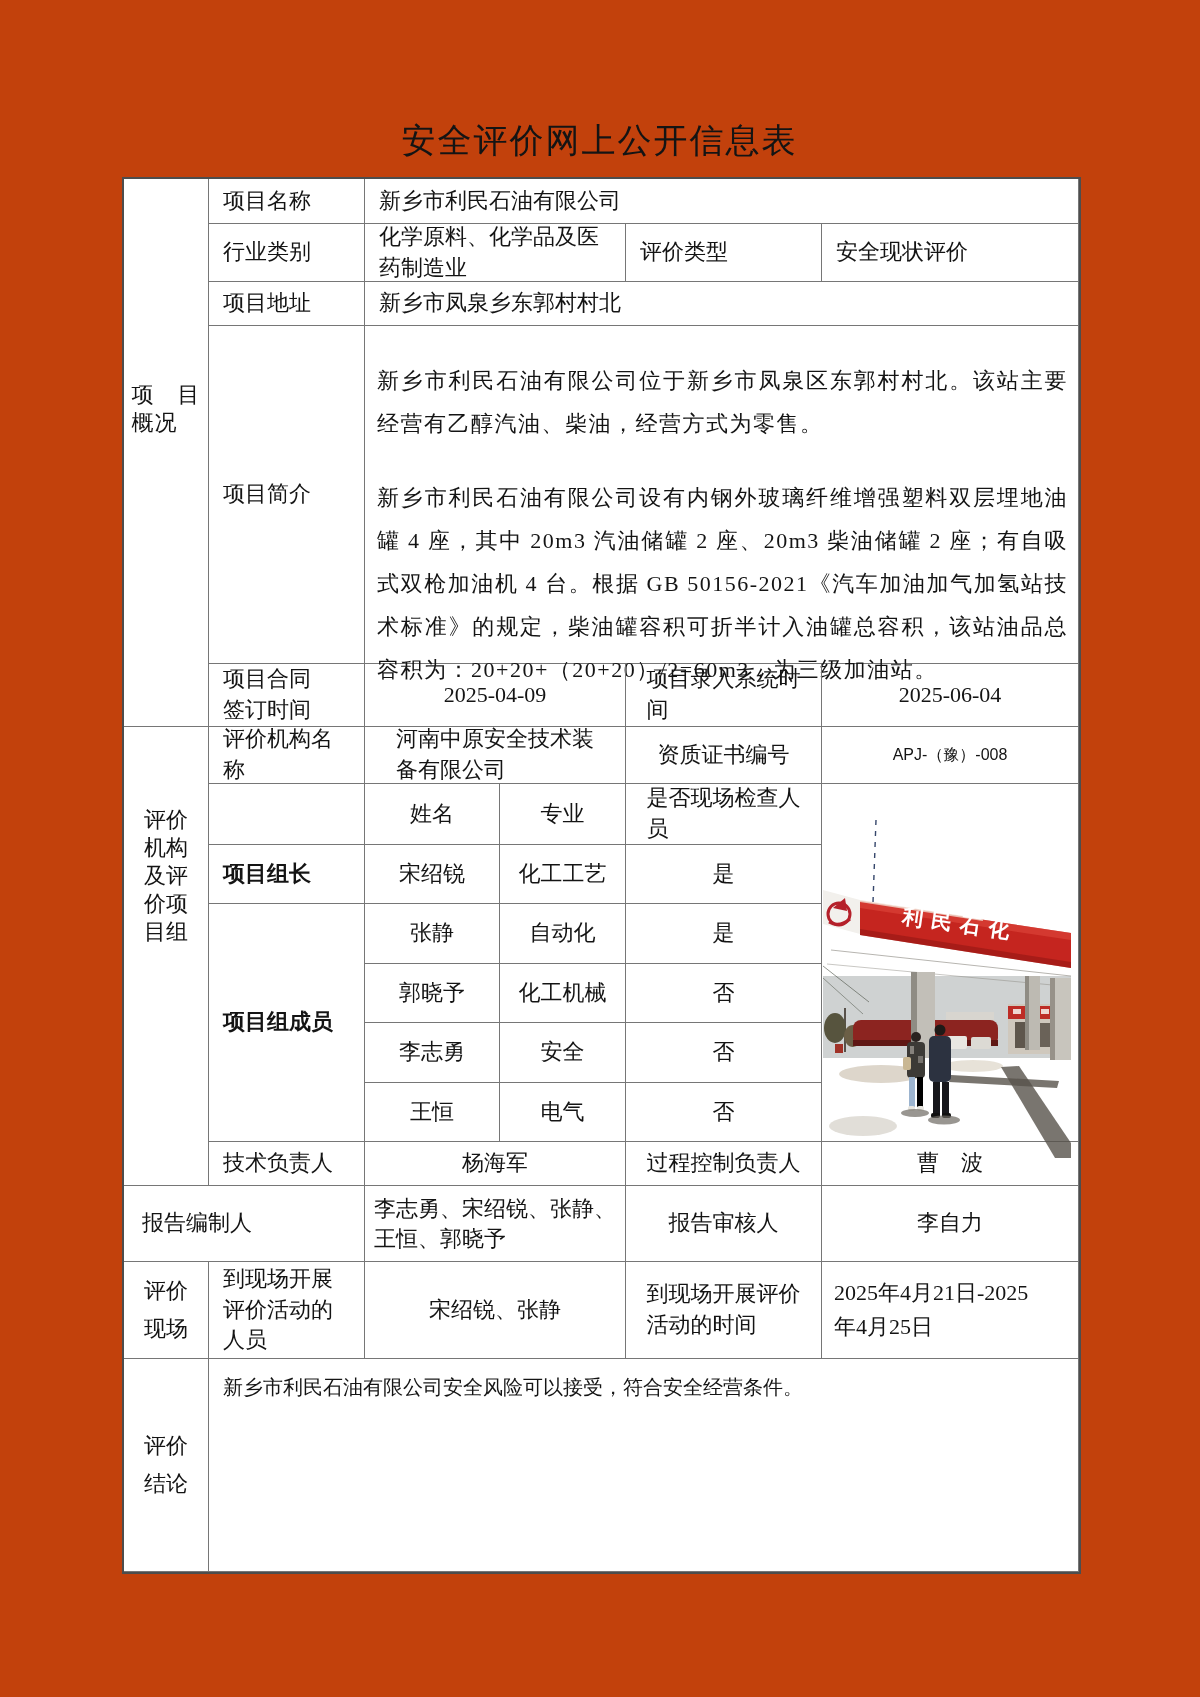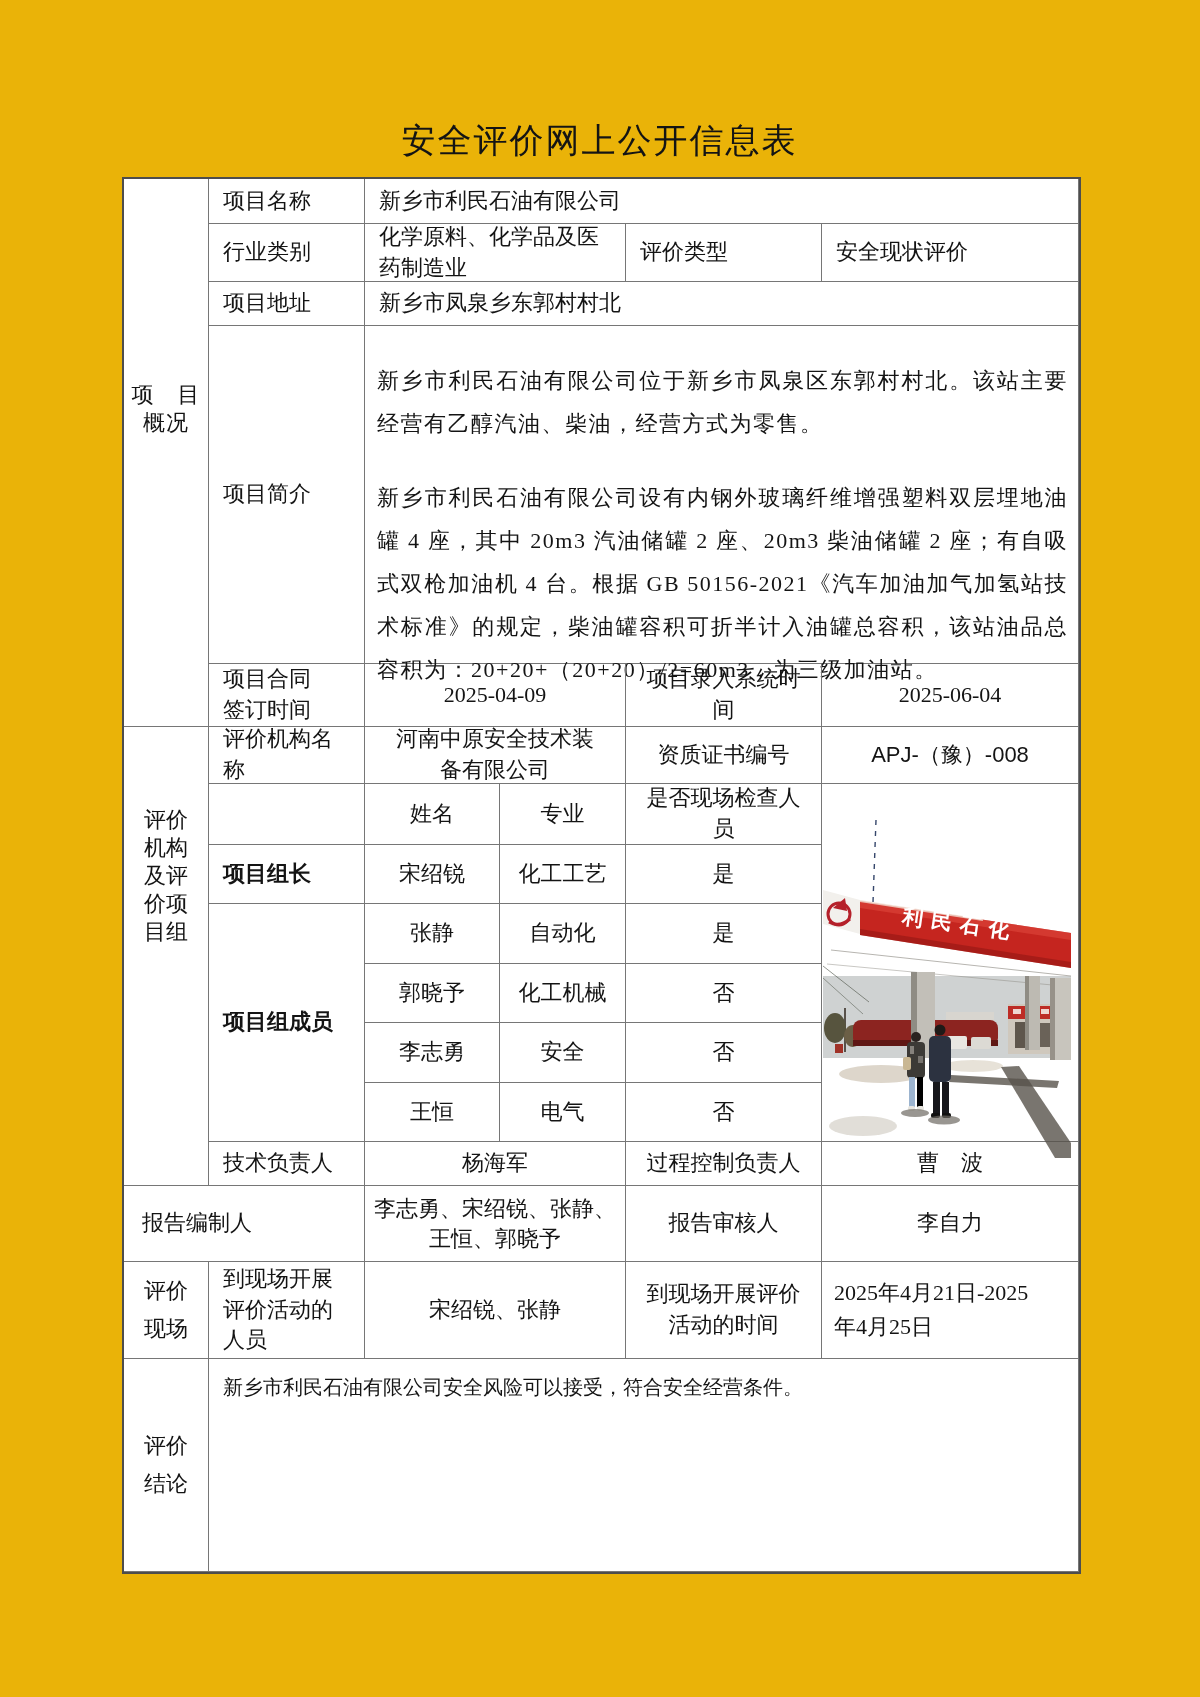--- a/index.html
+++ b/index.html
@@ -1,30 +1,30 @@
 <!DOCTYPE html>
 <html><head>
 <meta charset="utf-8">
 <style>
   html,body{margin:0;padding:0;background:#e8e8e8;}
-  .page{position:relative;width:1200px;height:1697px;background:#eab308;margin:0 auto;
+  .page{position:relative;width:1200px;height:1697px;background:#c2410c;margin:0 auto;
         font-family:"Liberation Serif","DejaVu Serif",serif;color:#141414;overflow:hidden;}
   .doc-title{position:absolute;left:122px;top:118px;width:955px;text-align:center;
         font-size:34px;font-weight:400;letter-spacing:2px;}
   .tbl{position:absolute;left:122px;top:177px;display:grid;background:#fff;
         grid-template-columns:85px 156px 135px 126px 196px 257px;
         grid-template-rows:45px 58px 44px 338px 63px 57px 61px 59px 60px 59px 60px 59px 44px 76px 97px 213px;
         border:2px solid #4d4d4d;}
   .c{border-right:1px solid #767676;border-bottom:1px solid #767676;
-     display:flex;align-items:center;justify-content:center;text-align:center;
+     display:flex;align-items:center;justify-content:center;
      white-space:pre-line;font-size:22px;line-height:1.4;padding:2px 6px;box-sizing:border-box;}
   .left{justify-content:flex-start;text-align:left;padding-left:14px;padding-right:24px;}
   .top{align-items:flex-start;}
   .bold{font-weight:700;text-align:right;}
-  .sans{font-family:"Liberation Sans","DejaVu Sans",sans-serif;font-size:22px;}
+  .sans{font-family:"Liberation Sans","DejaVu Sans",sans-serif;font-size:16px;}
   .vlabel-overview{line-height:28px;padding-bottom:90px;letter-spacing:1px;}
   .vlabel-agency{line-height:28px;padding-bottom:163px;}
   .vlabel-site{line-height:38px;}
   .summary{display:block;text-align:justify;padding:2px 10px 0 12px;}
   .summary p{margin:0;font-size:22px;line-height:43px;letter-spacing:1.5px;text-align:justify;}
   .authors{line-height:30px;}
   .timecell{line-height:34px;padding-left:12px;}
   .conclusion{padding:12px 14px;font-size:20px;line-height:1.6;}
   .photo-cell{position:relative;padding:0;}
   .photo{position:absolute;top:1px;left:1px;width:248px;height:342px;}

